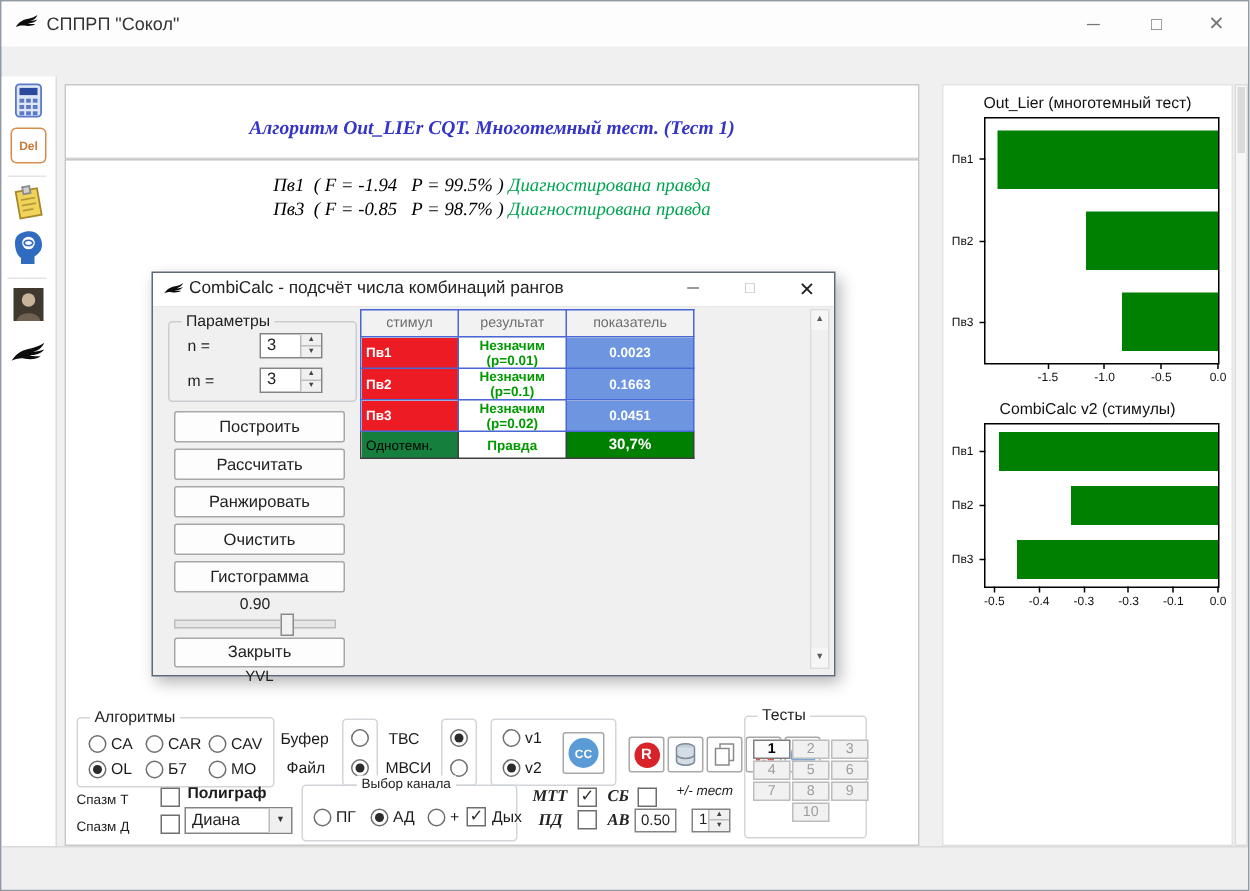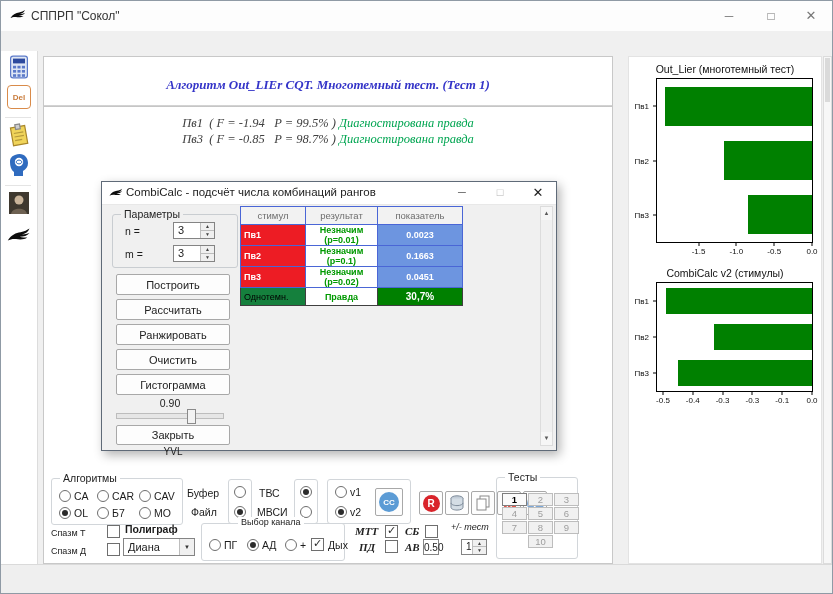--- a/index.html
+++ b/index.html
@@ -17,21 +17,21 @@
   .tbico{position:absolute;left:6px;width:24px;height:24px;}
   .tbsep{position:absolute;left:4px;width:26px;height:1px;background:#e4e4e4;}
   .circle{border-radius:50%;display:flex;align-items:center;justify-content:center;color:#fff;font-weight:bold;}
   
   #mainpanel{position:absolute;left:42px;top:55px;width:570px;height:508px;background:#fff;border:1px solid #c8c8c8;box-sizing:border-box;}
   .serif{font-family:"Liberation Serif",serif;font-style:italic;}
   #rpt-title{position:absolute;left:0;top:20px;width:568px;text-align:center;font-size:13px;color:#3434c8;font-weight:bold;white-space:pre;}
   #rpt-div{position:absolute;left:0;top:48px;width:568px;height:2px;background:linear-gradient(#d9d9d9,#bfbfbf);}
   #rpt-lines{position:absolute;left:0;top:58px;width:568px;text-align:center;}
   .rline{font-size:12.5px;line-height:16px;white-space:pre;}
-  .rblue{color:#404040;}
+  .rblue{color:#000000;}
   .rgreen{color:#00a551;}
   
   #rightpanel{position:absolute;left:627px;top:55px;width:194px;height:508px;background:#fff;border:1px solid #e3e3e3;box-sizing:border-box;}
   .chart{position:absolute;left:0;width:100%;}
   .chart-title{position:absolute;left:0;top:0;width:100%;text-align:center;font-size:10.5px;color:#111;}
   .plot{position:absolute;left:27px;width:155px;border:1px solid #000;background:#fff;}
   .bar{position:absolute;}
   .ylab{position:absolute;right:100%;margin-right:8px;font-size:8px;color:#111;transform:translateY(-50%);}
   .ytick{position:absolute;right:100%;width:4px;height:1px;background:#000;transform:translateY(-50%);}
   .xtick{position:absolute;top:100%;width:1px;height:4px;background:#000;transform:translateX(-50%);}
@@ -273,21 +273,21 @@
   </div>
 
   <span class="flag" style="left:354px;top:524px">МТТ</span>
   <span class="cb on" style="left:384px;top:524px"></span>
   <span class="flag" style="left:404px;top:524px">СБ</span>
   <span class="cb" style="left:424px;top:524px"></span>
   <span class="slbl" style="left:450px;top:521px;font-style:italic">+/- тест</span>
   <span class="flag" style="left:358px;top:540px">ПД</span>
   <span class="cb" style="left:384px;top:539px"></span>
   <span class="flag" style="left:404px;top:540px">АВ</span>
-  <div class="field" style="left:422px;top:538px;width:16px;height:16px;line-height:15px">0.50</div>
+  <div class="field" style="left:422px;top:538px;width:28px;height:16px;line-height:15px">0.50</div>
   <div class="spin" style="left:460px;top:538px;width:26px;height:16px">
     <span class="v" style="font-size:10px">1</span>
     <span class="spinbtn" style="top:0">▲</span>
     <span class="spinbtn" style="bottom:0;border-top:1px solid #bdbdbd">▼</span>
   </div>
 
   <div class="grp" style="left:495px;top:476px;width:82px;height:82px">
     <span class="grplbl">Тесты</span>
   </div>
   <div class="tbtn active" style="left:501px;top:492px">1</div>

